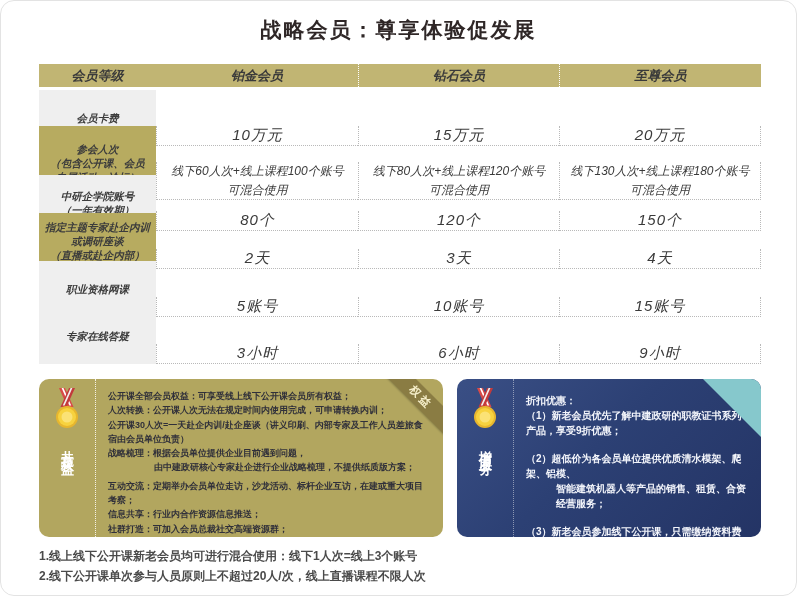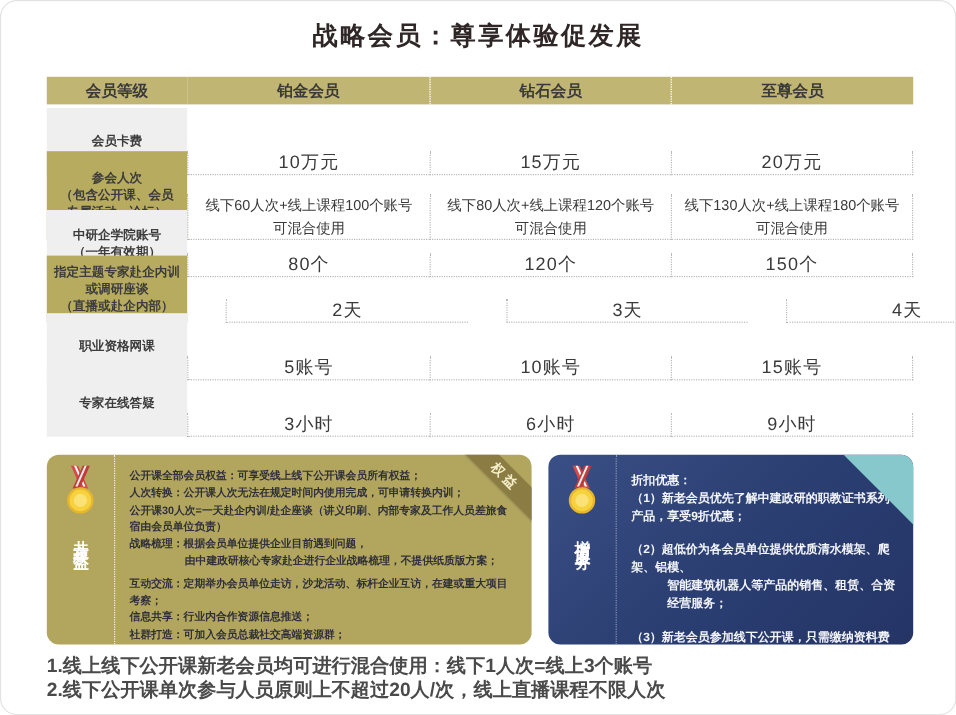--- a/index.html
+++ b/index.html
@@ -11,23 +11,23 @@
   }
   .title {
     text-align:center; padding-top:15px; font-size:21px; font-weight:bold;
     color:#2f2727; letter-spacing:2px;
   }
   
   .mtable { position:absolute; left:38px; top:63px; width:722px; }
   .trow { display:grid; grid-template-columns:117px 202px 201px 202px; margin-bottom:2px; }
   .row-h  { height:23px; margin-bottom:3px; }
   .row-1 { height:34px; } .row-2 { height:47px; } .row-3 { height:36px; }
-  .row-4 { height:46px;gap:32px; } .row-5 { height:45px; } .row-6 { height:27px; }
+  .row-4 { height:46px; } .row-5 { height:45px; } .row-6 { height:27px; }
   .row-7 { height:27px; }
-  .cell { display:flex; flex-direction:column; align-items:center; justify-content:center; text-align:center; }
+  .cell { display:flex; flex-direction:column; align-items:center; justify-content:center; text-align:center;font-style:italic; }
   .hcell { background:#c1b573; font-weight:bold; font-size:13px; color:#3a3a3a; }
   .hcell.hv2 { border-left:1px dotted #fff; }
   .lbl { font-weight:bold; font-size:10.5px; color:#3c3c3c; line-height:1.35; }
   .lbl.gold { background:#b7ab60; }
   .lbl.gray { background:#efefef; }
   .val {
     font-size:15px; color:#3a3a3a; letter-spacing:1px;
     border-left:1px dotted #b9b9b9; border-bottom:1px dotted #b9b9b9;margin-top:36px;
   }
   .val.last { border-right:1px dotted #b9b9b9; }
@@ -56,21 +56,21 @@
     position:absolute; top:9px; right:-26px; width:96px; transform:rotate(45deg);
     background:#8a7c43; color:#f6efca; text-align:center; font-size:11px;
     font-weight:bold; letter-spacing:3px; padding:2px 0;
     box-shadow:0 1px 2px rgba(0,0,0,.25);
   }
   .corner-fold {
     position:absolute; top:0; right:0; width:0; height:0;
     border-top:58px solid #86c8cc; border-left:58px solid transparent;
   }
   
-  .notes { position:absolute; left:38px; top:545px; font-size:16px; font-weight:bold; color:#4a4a4a; line-height:20px; }
+  .notes { position:absolute; left:38px; top:545px; font-size:12px; font-weight:bold; color:#4a4a4a; line-height:20px; }
   .medal { display:block; }
 </style>
 </head>
 <body>
 
 <div class="page">
 
   <div class="title">战略会员：尊享体验促发展</div>
 
   <div class="mtable">

